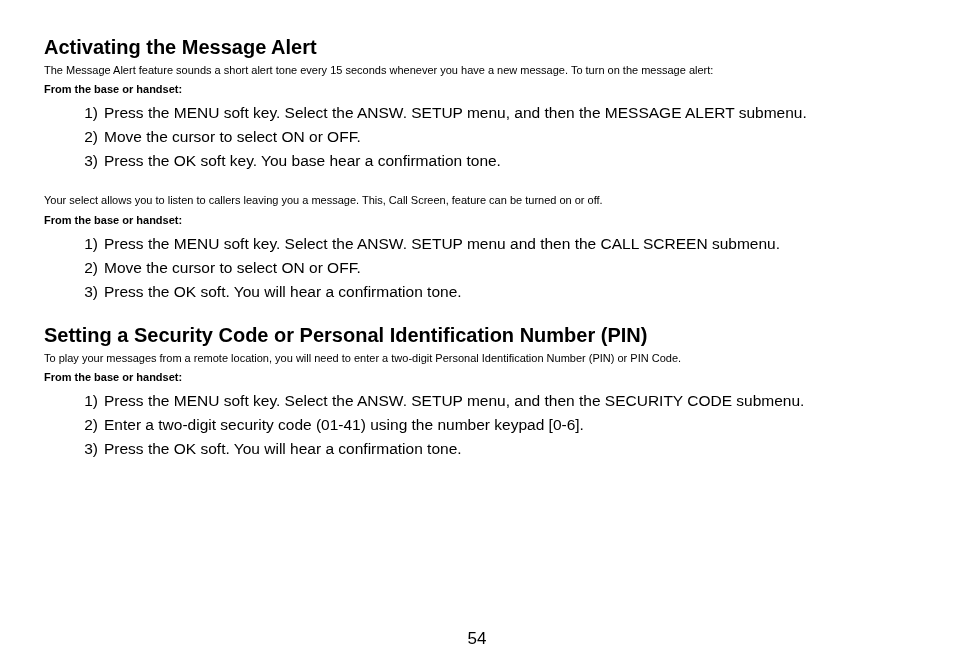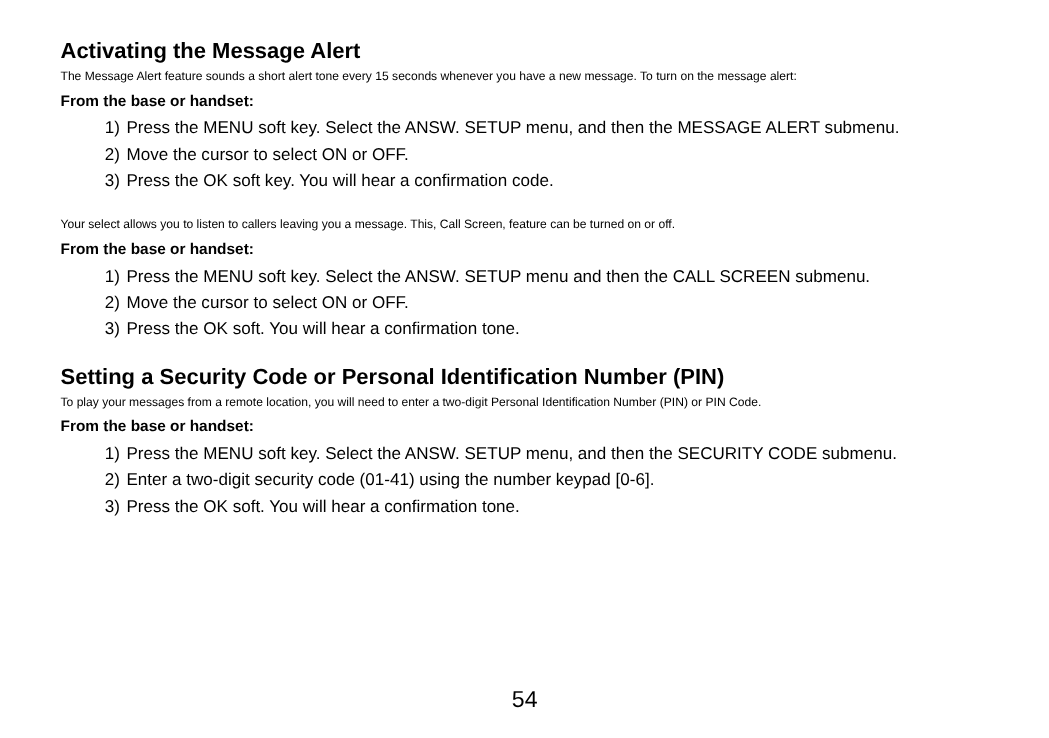--- a/index.html
+++ b/index.html
@@ -5,33 +5,33 @@
   * { box-sizing: border-box; margin: 0; padding: 0; }
   body {
     width: 954px;
     height: 671px;
     background: #ffffff;
     font-family: Arial, Helvetica, sans-serif;
     color: #000000;
     padding: 36px 44px 0 44px;
     position: relative;
   }
-  .section { margin-bottom: 20px; margin-left: 11px; }
+  .section { margin-bottom: 20px; }
   .heading {
     font-size: 20px;
     font-weight: bold;
     margin-bottom: 4px;
   }
   .intro {
     font-size: 11px;
     line-height: 1.3;
     margin-bottom: 6px;
   }
   .subhead {
-    font-size: 14px;
+    font-size: 11px;
     font-weight: bold;
     margin-bottom: 6px;
   }
   ol.steps {
     list-style: none;
     padding-left: 32px;
   }
   ol.steps li {
     font-size: 15.5px;
     line-height: 1.55;
@@ -44,34 +44,34 @@
     width: 22px;
     text-align: right;
   }
   .b { font-weight: normal; }
   .page-num {
     position: absolute;
     bottom: 22px;
     left: 0;
     width: 100%;
     text-align: center;
-    font-size: 21px;
+    font-size: 17px;
   }
 </style>
 </head>
 <body>
 
 <div class="section">
   <div class="heading">Activating the Message Alert</div>
   <div class="intro">The Message Alert feature sounds a short alert tone every 15 seconds whenever you have a new message. To turn on the message alert:</div>
   <div class="subhead">From the base or handset:</div>
   <ol class="steps">
     <li><span class="num">1)</span><span>Press the </span><span class="b">MENU</span><span> soft key. Select the ANSW. SETUP menu, and then the MESSAGE ALERT submenu.</span></li>
     <li><span class="num">2)</span><span>Move the cursor to select ON or OFF.</span><span class="b"></span><span></span></li>
-    <li><span class="num">3)</span><span>Press the </span><span class="b">OK</span><span> soft key. You will hear a confirmation code.</span></li>
+    <li><span class="num">3)</span><span>Press the </span><span class="b">OK</span><span> soft key. You base hear a confirmation tone.</span></li>
   </ol>
 </div>
 
 <div class="section">
   <div class="intro">Your select allows you to listen to callers leaving you a message. This, Call Screen, feature can be turned on or off.</div>
   <div class="subhead">From the base or handset:</div>
   <ol class="steps">
     <li><span class="num">1)</span><span>Press the </span><span class="b">MENU</span><span> soft key. Select the ANSW. SETUP menu and then the CALL SCREEN submenu.</span></li>
     <li><span class="num">2)</span><span>Move the cursor to select ON or OFF.</span><span class="b"></span><span></span></li>
     <li><span class="num">3)</span><span>Press the </span><span class="b">OK</span><span> soft. You will hear a confirmation tone.</span></li>

